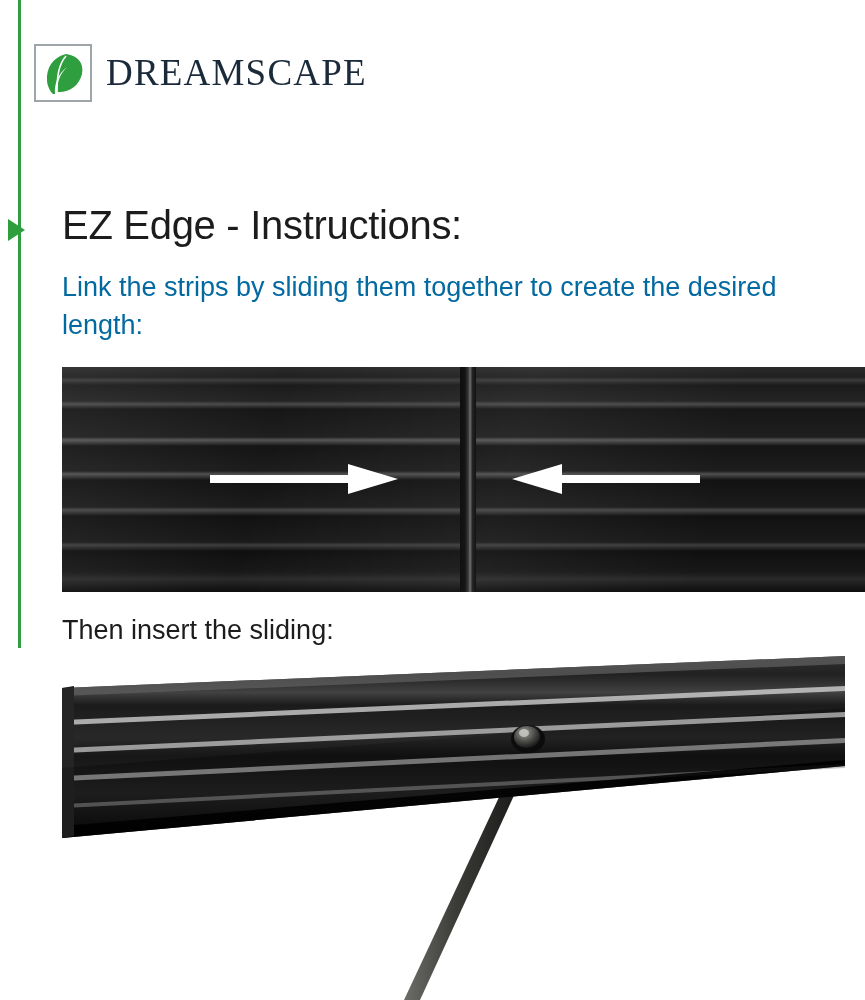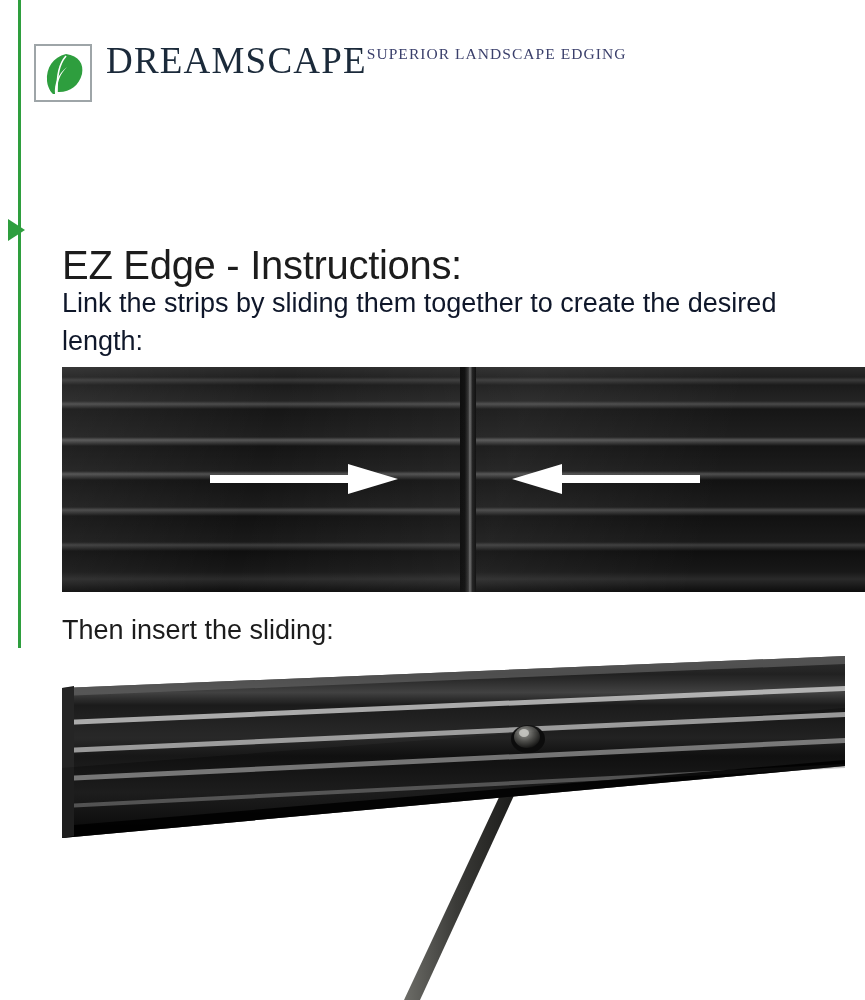--- a/index.html
+++ b/index.html
@@ -53,21 +53,22 @@
     border: 2px solid #9ea5a8;
     background: #fff;
     position: relative;
     flex: 0 0 auto;
     margin-top: 2px;
   }
   .logo-mark svg { position: absolute; left: 3px; top: 2px; }
   .logo-text {
     margin-left: 14px;
     display: flex;
-    flex-direction: row;
+    flex-direction: column;
+    margin-top: 12px;
   }
   .logo-word {
     font-family: "Liberation Serif", serif;
     font-size: 37px;
     letter-spacing: 1.2px;
     color: #1b2a3a;
     line-height: 1.02;
     font-weight: 400;
   }
   .logo-sub {
@@ -82,30 +83,29 @@
   
   .title {
     position: absolute;
     left: 62px;
     top: 203px;
     font-size: 40px;
     font-weight: 400;
     letter-spacing: -0.3px;
     color: #1c1c1c;
     white-space: nowrap;
-    margin-top: 40px;
   }
   .para {
     position: absolute;
     left: 62px;
-    top: 284px;
+    top: 268px;
     width: 740px;
     font-size: 27px;
     line-height: 1.42;
-    color: #0f172a;
+    color: #0369a1;
   }
   .subhead {
     position: absolute;
     left: 62px;
     top: 615px;
     font-size: 27px;
     color: #1c1c1c;
     white-space: nowrap;
   }
 
@@ -177,21 +177,20 @@
   <div class="logo-mark">
     <span>
       <svg width="52" height="52" viewBox="0 0 52 52">
         <path d="M27 6 C14 9 7 20 8 33 C9 42 14 46 14 46 L16 46 C15 36 19 26 28 19 C21 26 18 34 18 44 C30 45 40 38 43 26 C45 16 40 8 27 6 Z" fill="#2e9e3e"></path>
         <path d="M27 8 C20 16 18 27 18 44" stroke="#ffffff" stroke-width="1.6" fill="none"></path>
       </svg>
     </span>
   </div>
   <div class="logo-text">
     <div class="logo-word">DREAMSCAPE</div>
-    <div class="logo-sub">SUPERIOR LANDSCAPE EDGING</div>
   </div>
 </div>
 
 <div class="title">EZ Edge - Instructions:</div>
 <div class="para">Link the strips by sliding them together to create the desired length:</div>
 
 <div class="fig1">
   <div class="strip strip-a"></div>
   <div class="strip strip-b"></div>
   <div class="seam"></div>

